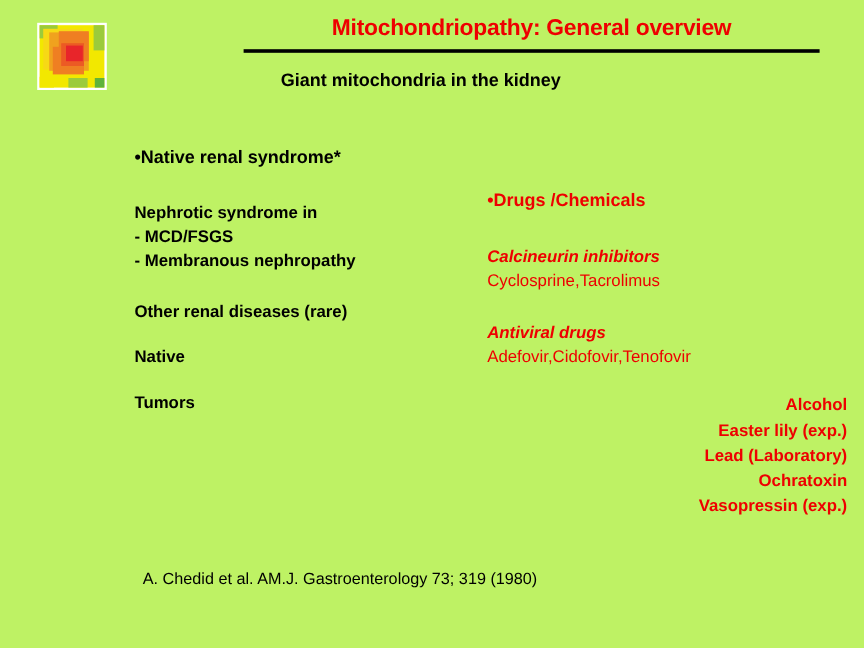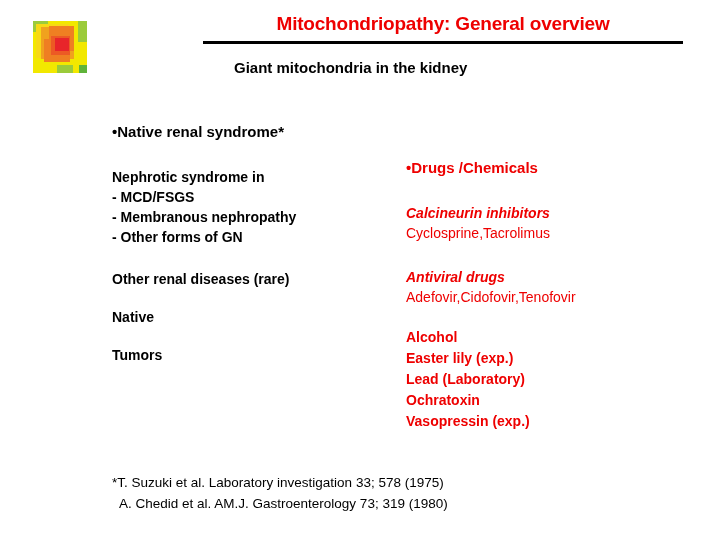--- a/index.html
+++ b/index.html
@@ -10,21 +10,21 @@
     width: 720px;
     height: 540px;
     background: #bcbcbc;
     font-family: "Liberation Sans", sans-serif;
     overflow: hidden;
   }
   .slide {
     position: relative;
     width: 720px;
     height: 540px;
-    background: #ffffff;
+    background: #bef264;
   }
 
   
   .logo {
     position: absolute;
     left: 31px;
     top: 19px;
     width: 58px;
     height: 56px;
     background: #ffffff;
@@ -116,20 +116,21 @@
     font-weight: bold;
     line-height: 20px;
     white-space: nowrap;
   }
   .ln-red-b {
     color: #ee0000;
     font-size: 14px;
     font-weight: bold;
     line-height: 21px;
     white-space: nowrap;
+    text-align: right;
   }
   .ln-red-bi {
     color: #ee0000;
     font-size: 14px;
     font-weight: bold;
     font-style: italic;
     line-height: 20px;
     white-space: nowrap;
   }
   .ln-red-n {
@@ -182,21 +183,20 @@
   <div class="title">Mitochondriopathy: General overview</div>
   <div class="title-rule"></div>
   <div class="subtitle">Giant mitochondria in the kidney</div>
 
   <div class="col-left">
     <div class="lead">•Native renal syndrome*</div>
     <div class="gap-26"></div>
     <div class="ln-black">Nephrotic syndrome in</div>
     <div class="ln-black">- MCD/FSGS</div>
     <div class="ln-black">- Membranous nephropathy</div>
-    <div class="ln-black">- Other forms of GN</div>
     <div class="gap-22"></div>
     <div class="ln-black">Other renal diseases (rare)</div>
     <div class="gap-18"></div>
     <div class="ln-black">Native</div>
     <div class="gap-18"></div>
     <div class="ln-black">Tumors</div>
   </div>
 
   <div class="col-right">
     <div class="lead-red">•Drugs /Chemicals</div>
@@ -208,17 +208,16 @@
     <div class="ln-red-n">Adefovir,Cidofovir,Tenofovir</div>
     <div class="gap-20"></div>
     <div class="ln-red-b">Alcohol</div>
     <div class="ln-red-b">Easter lily (exp.)</div>
     <div class="ln-red-b">Lead (Laboratory)</div>
     <div class="ln-red-b">Ochratoxin</div>
     <div class="ln-red-b">Vasopressin (exp.)</div>
   </div>
 
   <div class="footnote">
-    <span>*T. Suzuki et al. Laboratory investigation 33; 578 (1975)</span>
     <span class="fn2">A. Chedid et al. AM.J. Gastroenterology 73; 319 (1980)</span>
   </div>
 
 </div>
 
 </body></html>

